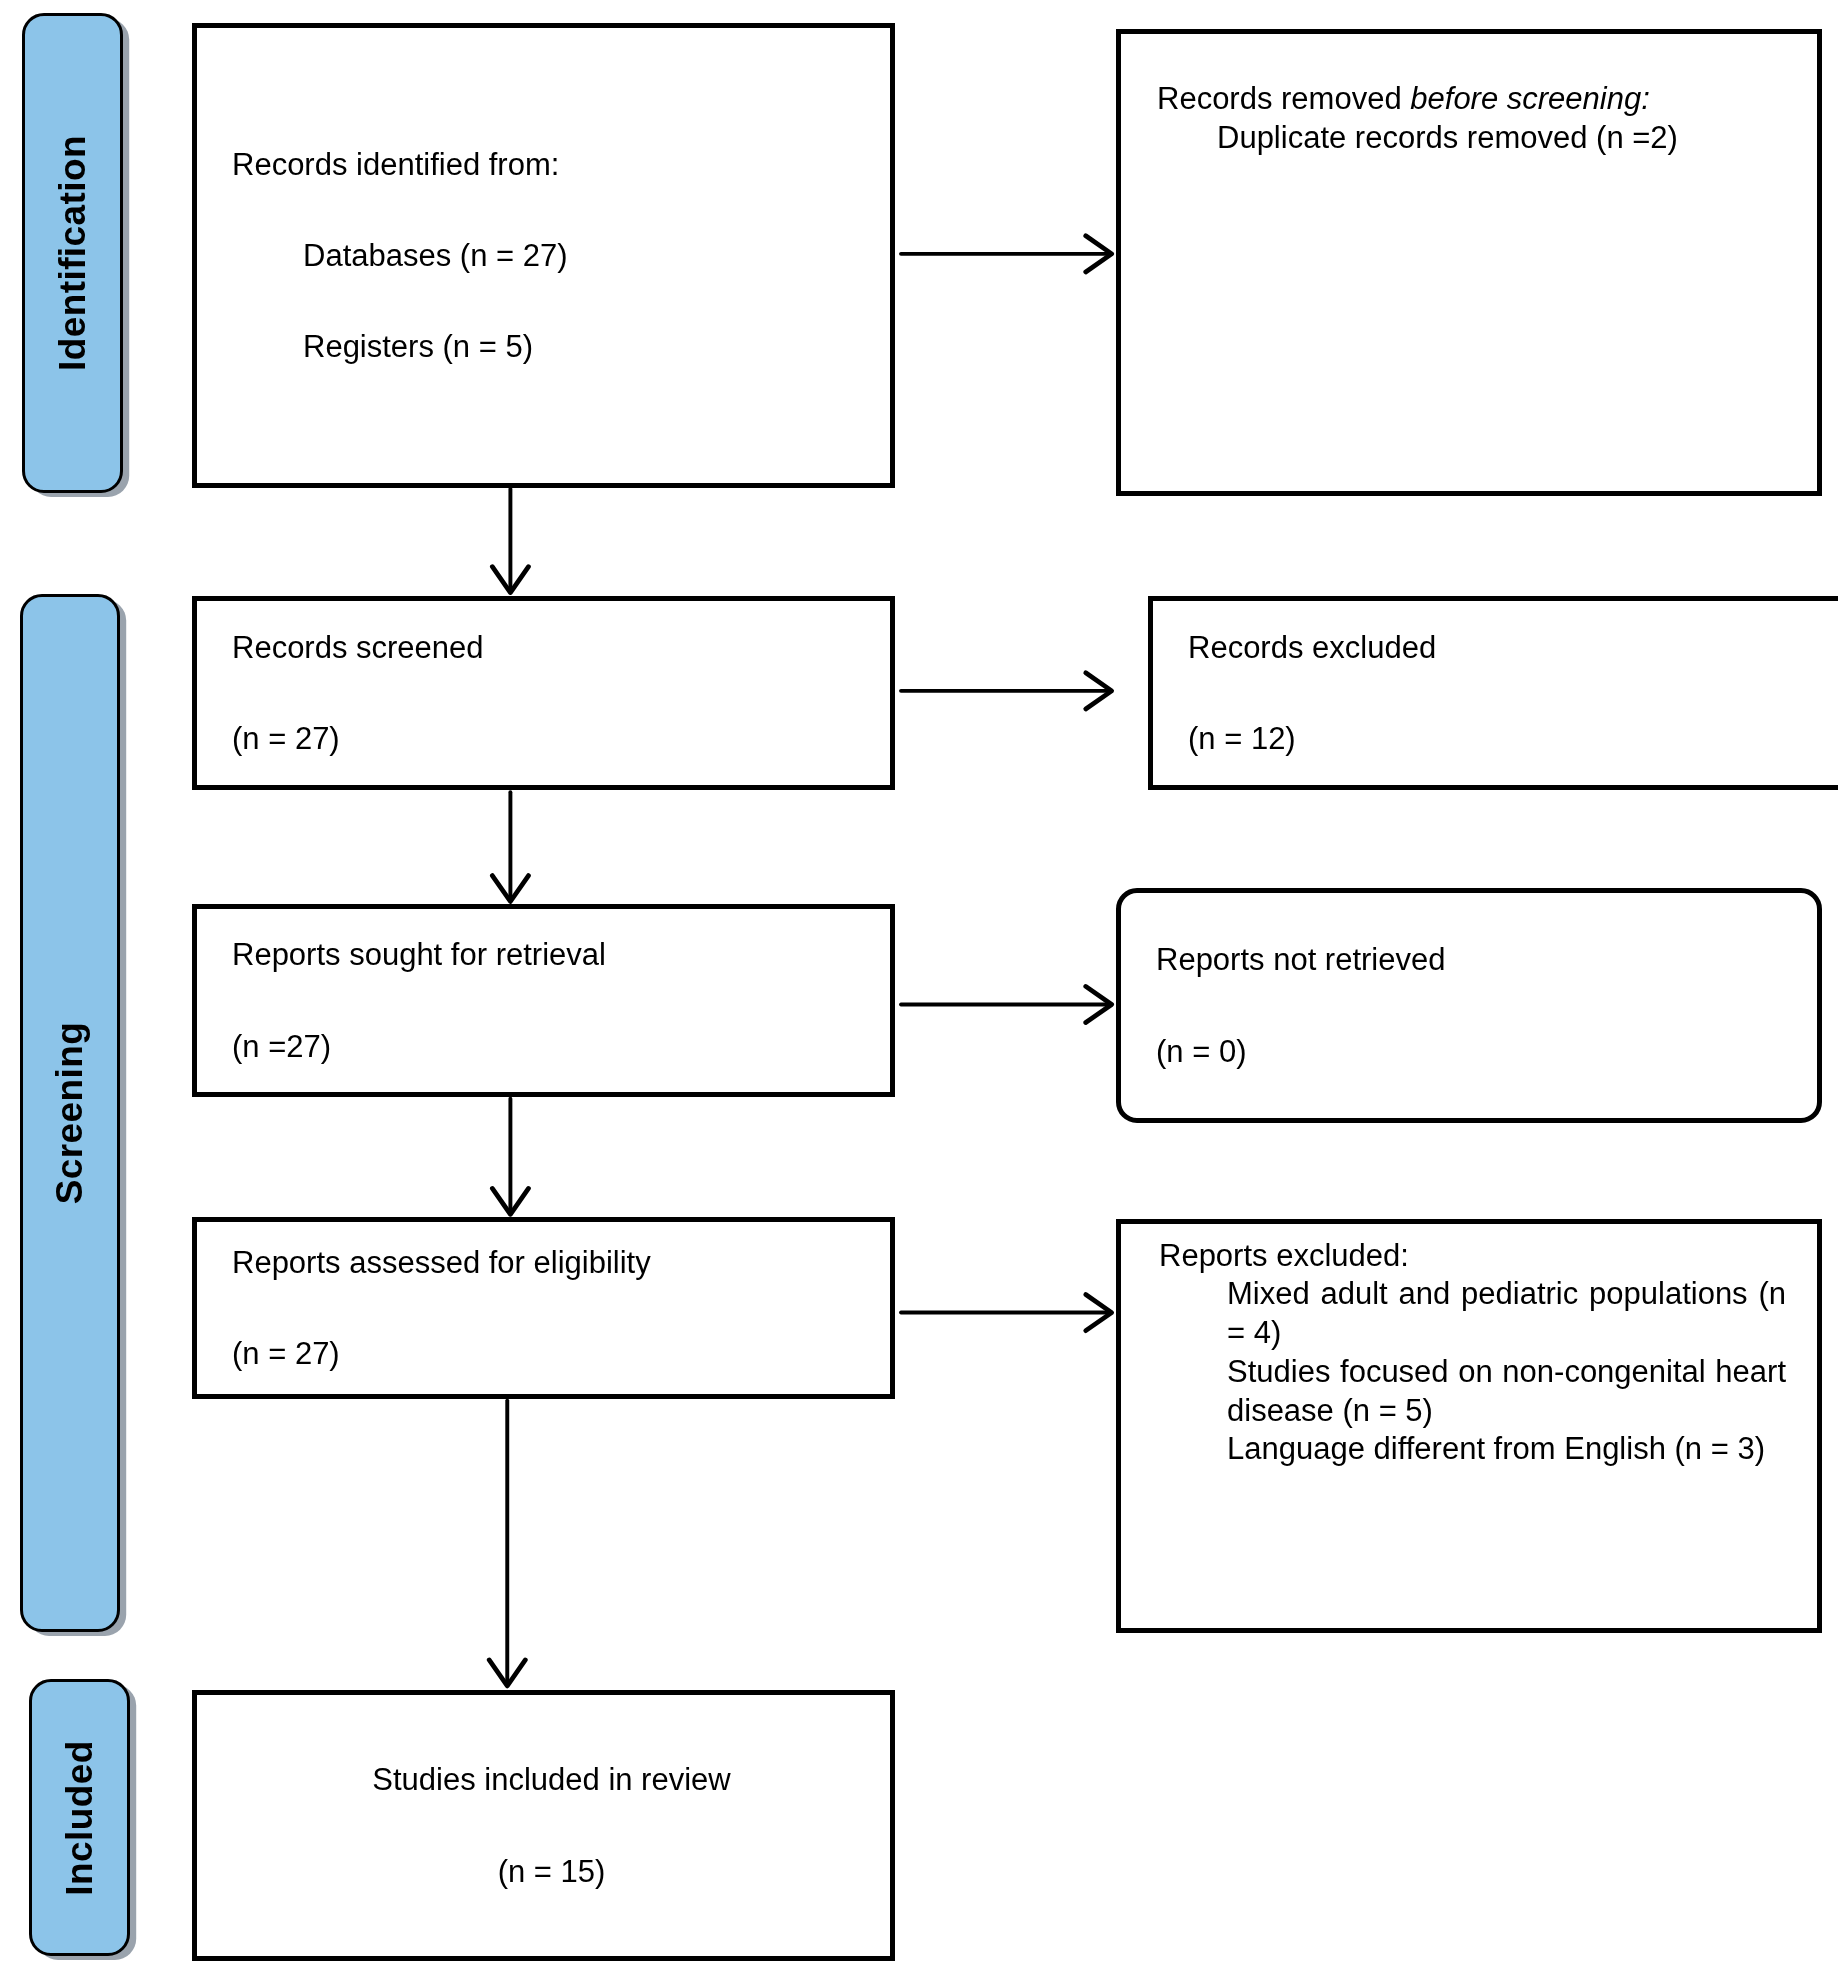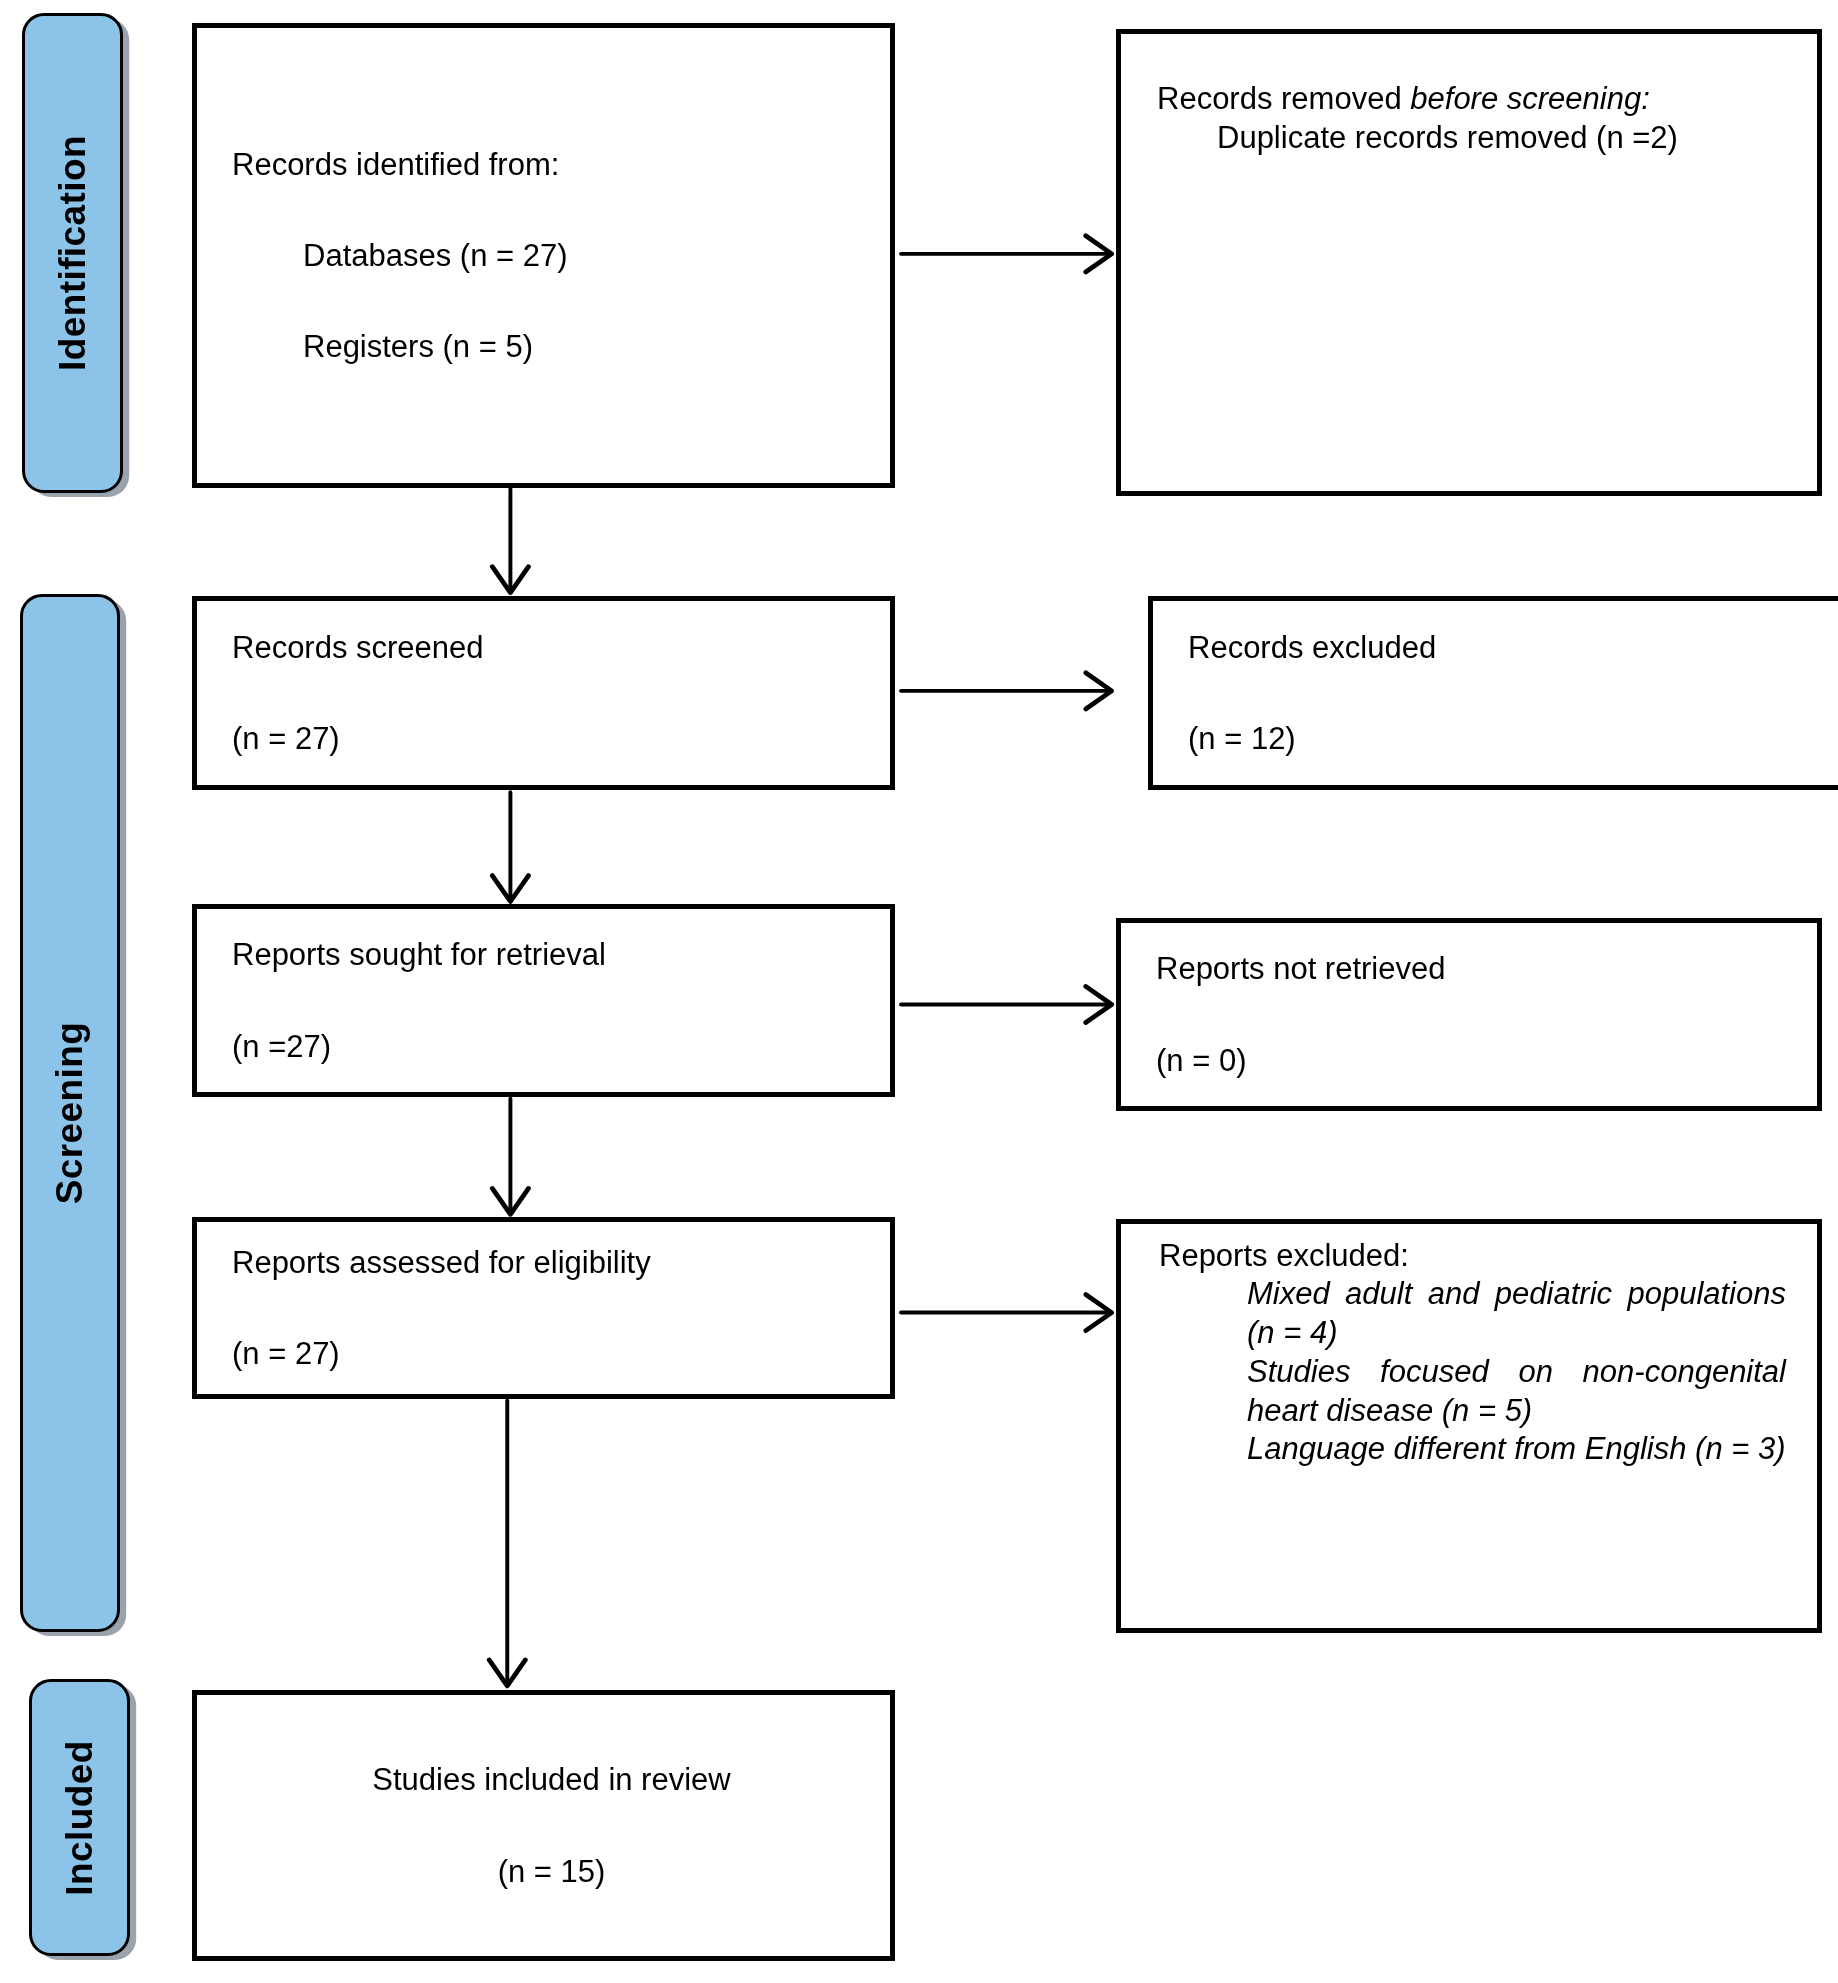--- a/index.html
+++ b/index.html
@@ -67,21 +67,21 @@
   }
   .line { white-space: nowrap; }
   .indent { margin-left: 71px; }
   
   .rjust { line-height: 1.25; }
   .jtitle { text-align: justify; }
   .jitem  { text-align: justify; }
   #rbox-removed { padding: 46px 41px 23.6px 36px; }
   #rbox-removed .jitem { margin-left: 60px; }
   #rbox-reports-excluded { padding: 12.6px 31px 12.6px 38px; }
-  #rbox-reports-excluded .jitem { margin-left: 88px; font-style: italic; }
+  #rbox-reports-excluded .jitem { margin-left: 68px; }
   i { font-style: italic; }
 </style>
 </head>
 <body>
 
 <div id="canvas">
 
   <svg id="arrows" viewBox="0 0 2339 2523" xmlns="http://www.w3.org/2000/svg">
 
     <g stroke="#000" fill="none" stroke-linecap="round" stroke-linejoin="round">
@@ -158,21 +158,21 @@
   <div class="box rjust" id="rbox-removed" style="left:1116px; top:29px; width:706px; height:467px;">
     <div class="jtitle"><span>Records removed </span><i>before screening:</i></div>
     <div class="jitem">Duplicate records removed (n =2)</div>
   </div>
 
   <div class="box stack" style="left:1148px; top:596px; width:706px; height:194px;">
     <div class="line">Records excluded</div>
     <div class="line">(n = 12)</div>
   </div>
 
-  <div class="box stack" style="left:1116px; top:918px; width:706px; height:193px;">
+  <div class="box stack" style="left:1116px; top:888px; width:706px; height:235px;border-radius:21px;">
     <div class="line">Reports not retrieved</div>
     <div class="line">(n = 0)</div>
   </div>
 
   <div class="box rjust" id="rbox-reports-excluded" style="left:1116px; top:1219px; width:706px; height:414px;">
     <div class="jtitle">Reports excluded:</div>
     <div class="jitem">Mixed adult and pediatric populations (n = 4)</div>
     <div class="jitem">Studies focused on non-congenital heart disease (n = 5)</div>
     <div class="jitem">Language different from English (n = 3)</div>
   </div>

